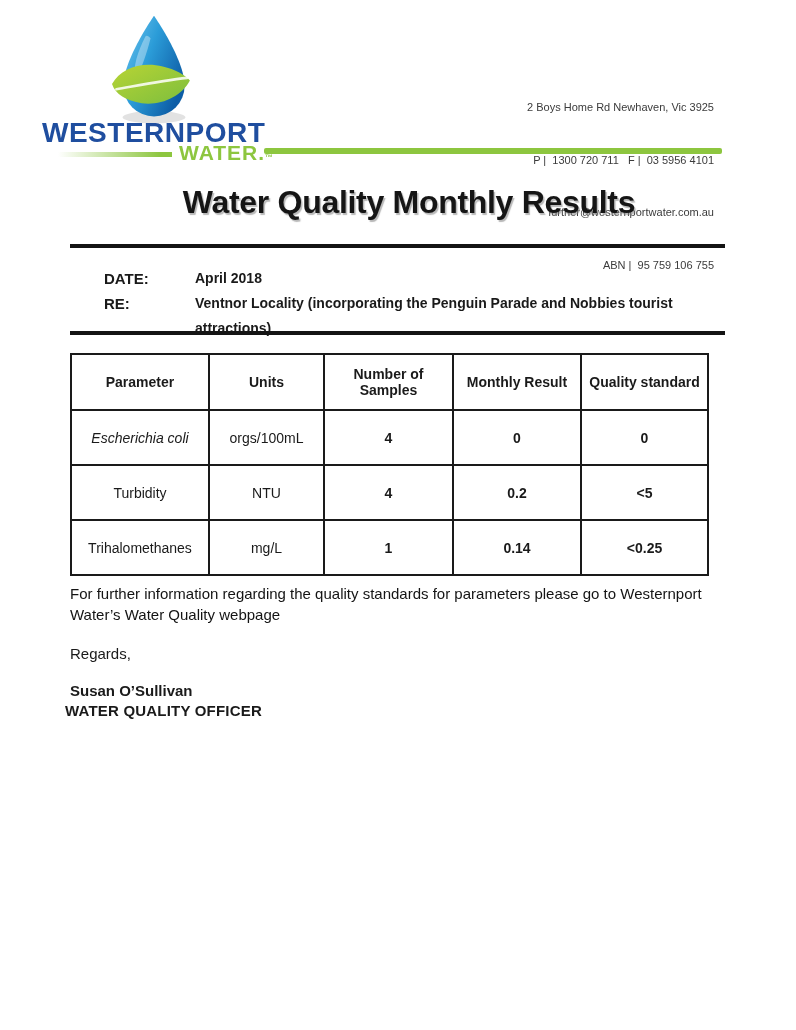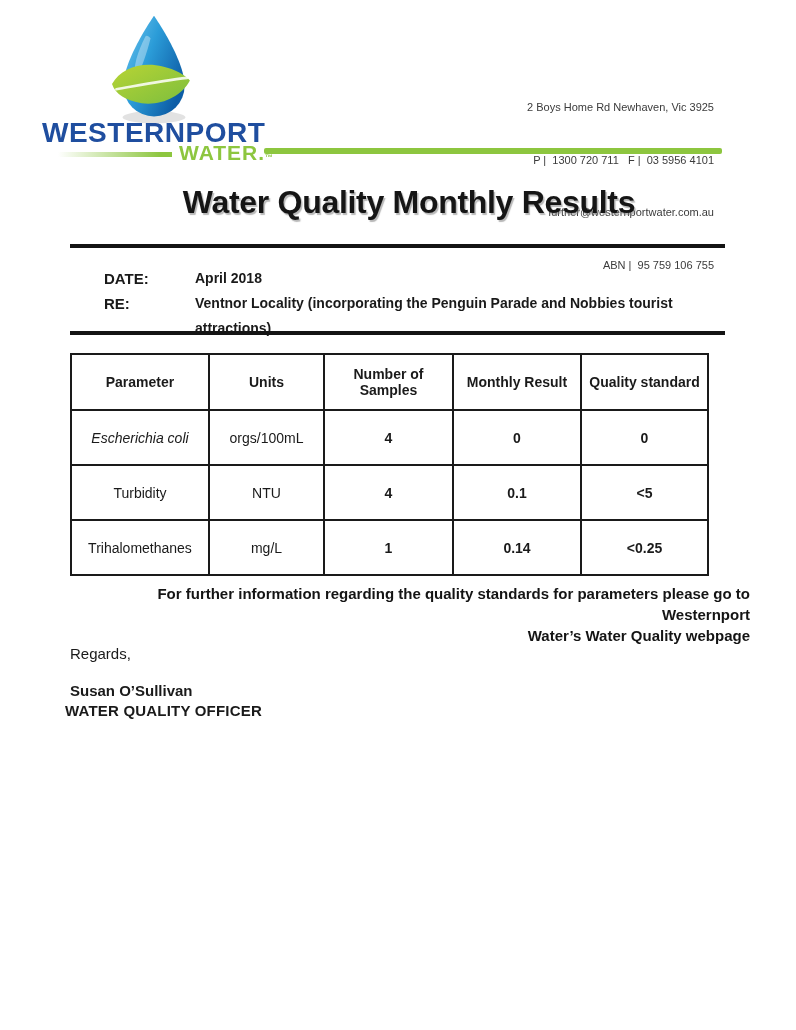--- a/index.html
+++ b/index.html
@@ -75,21 +75,21 @@
   .col-units { width: 115px; }
   .col-samples { width: 129px; }
   .col-result { width: 128px; }
   .col-standard { width: 127px; }
   .cell-italic { font-style: italic; }
   .cell-num { font-weight: 700; }
 
   
   .info-para {
     position: absolute; left: 70px; top: 583px; width: 680px;
-    font-size: 15px; font-weight: 700; line-height: 21px; color: #141414; text-align: right;
+    font-size: 15px; font-weight: 400; line-height: 21px; color: #141414;
   }
   .regards { position: absolute; left: 70px; top: 645px; font-size: 15px; font-weight: 400; }
   .sig-name { position: absolute; left: 70px; top: 682px; font-size: 15px; font-weight: 700; }
   .sig-title { position: absolute; left: 65px; top: 702px; font-size: 15px; font-weight: 700; letter-spacing: 0.2px; text-align: right; }
 </style>
 </head>
 <body>
 
 <div class="page">
 
@@ -164,21 +164,21 @@
         <td class="cell-italic">Escherichia coli</td>
         <td>orgs/100mL</td>
         <td class="cell-num">4</td>
         <td class="cell-num">0</td>
         <td class="cell-num">0</td>
       </tr>
       <tr>
         <td>Turbidity</td>
         <td>NTU</td>
         <td class="cell-num">4</td>
-        <td class="cell-num">0.1</td>
+        <td class="cell-num">0.2</td>
         <td class="cell-num">&lt;5</td>
       </tr>
       <tr>
         <td>Trihalomethanes</td>
         <td>mg/L</td>
         <td class="cell-num">1</td>
         <td class="cell-num">0.14</td>
         <td class="cell-num">&lt;0.25</td>
       </tr>
     </tbody>

